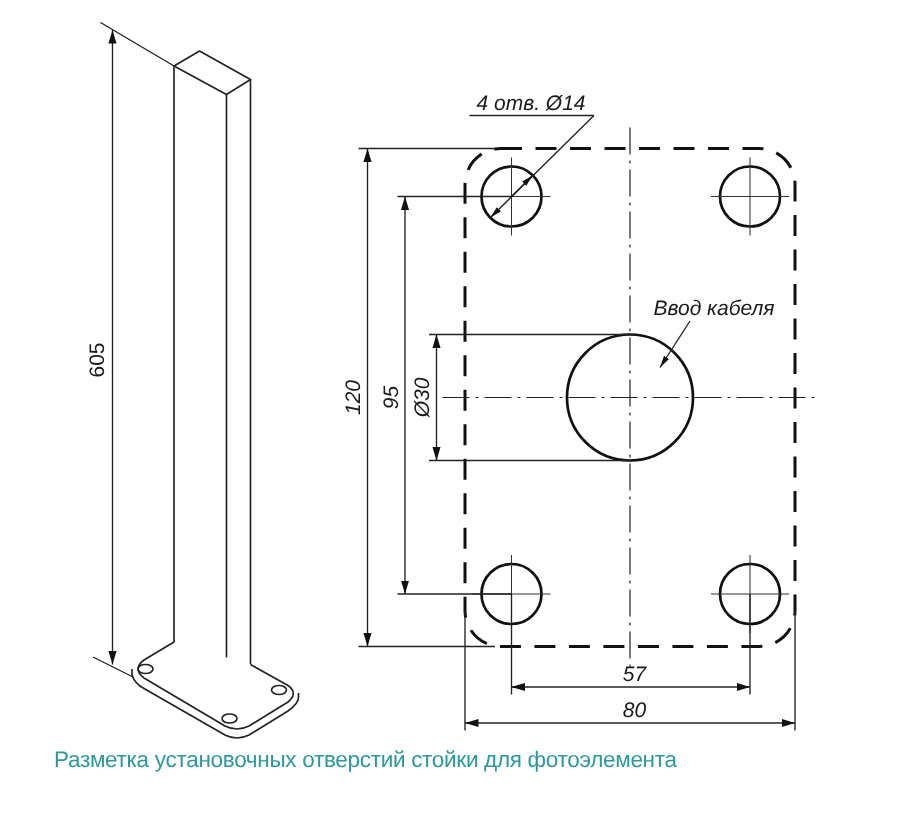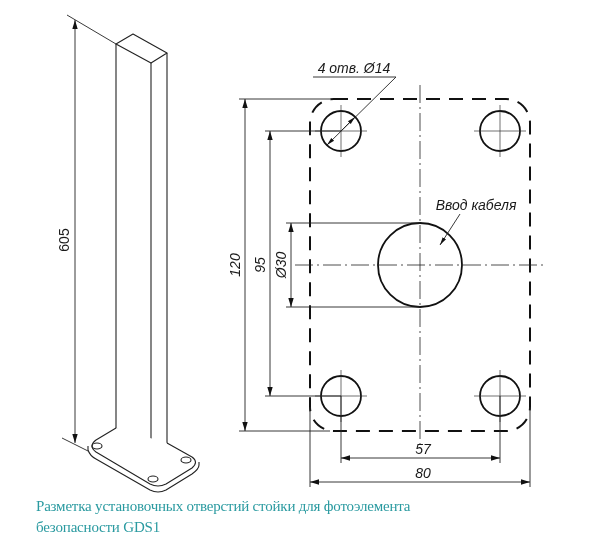--- a/index.html
+++ b/index.html
@@ -1,19 +1,19 @@
 <!DOCTYPE html>
 <html><head>
 <meta charset="utf-8">
 <style>
   html, body { margin: 0; padding: 0; background: #ffffff; }
   body { width: 600px; height: 547px; position: relative; overflow: hidden; font-family: "Liberation Sans", sans-serif; }
   #drawing { position: absolute; left: 0; top: 0; width: 600px; height: 547px; }
   .dimtext { font-family: "Liberation Sans", sans-serif; font-style: italic; font-size: 14px; fill: #1a1a1a; }
-  .caption { position: absolute; left: 36px; top: 496px; width: 540px; color: #2a9aa0; font-family: Liberation Serif, serif; font-size: 15px; line-height: 21px; letter-spacing: -0.2px; }
+  .caption { position: absolute; left: 36px; top: 496px; width: 540px; color: #2a9aa0; font-family: Liberation Sans, sans-serif; font-size: 15px; line-height: 21px; letter-spacing: -0.2px; }
 </style>
 </head>
 <body>
 
 <svg id="drawing" width="600" height="547" viewBox="0 0 600 547" xmlns="http://www.w3.org/2000/svg">
   <defs>
     <marker id="arr" viewBox="0 0 10 10" refX="10" refY="5" markerWidth="9" markerHeight="9" orient="auto-start-reverse" markerUnits="userSpaceOnUse">
       <path d="M0,2 L10,5 L0,8 Z" fill="#111"></path>
     </marker>
     <marker id="arrs" viewBox="0 0 10 10" refX="10" refY="5" markerWidth="8" markerHeight="8" orient="auto-start-reverse" markerUnits="userSpaceOnUse">
@@ -111,14 +111,13 @@
     <line x1="310" y1="407" x2="310" y2="487"></line>
     <line x1="530" y1="407" x2="530" y2="487"></line>
     <line x1="310" y1="482" x2="530" y2="482" marker-start="url(#arr)" marker-end="url(#arr)"></line>
   </g>
   <text class="dimtext" x="423" y="454" text-anchor="middle">57</text>
   <text class="dimtext" x="423" y="478" text-anchor="middle">80</text>
 </svg>
 
 <div class="caption">
   <div>Разметка установочных отверстий стойки для фотоэлемента</div>
-  <div>безопасности GDS1</div>
 </div>
 
 </body></html>

